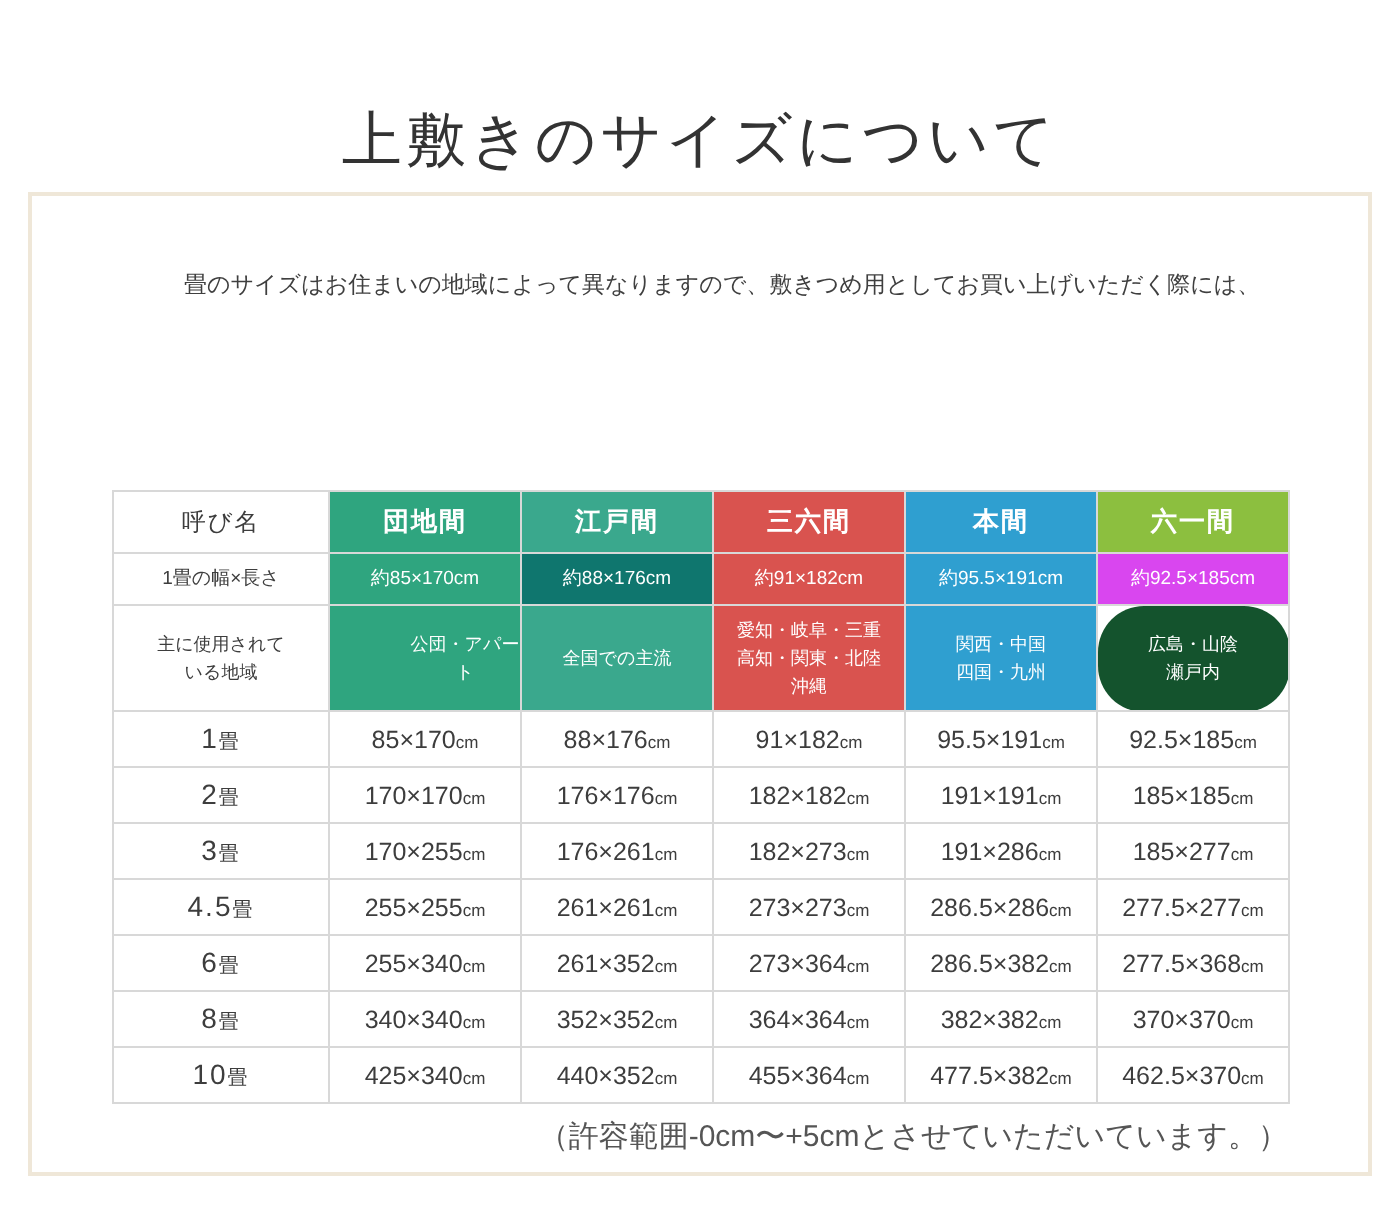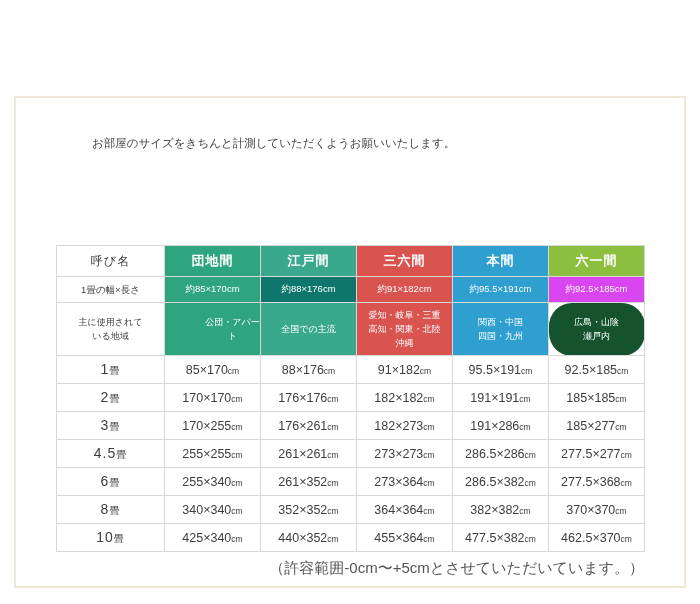--- a/index.html
+++ b/index.html
@@ -94,25 +94,26 @@
     right:56px;bottom:26px;
     font-size:15px;
     color:#555555;
   }
 </style>
 </head>
 <body>
 
 <div class="page">
 
+  <h1 class="title">上敷きのサイズについて</h1>
 
   <div class="frame"></div>
 
   <div class="lead">
-    <div>お部屋のサイズをきちんと計測していただくようお願いいたします。</div>
+    <div>畳のサイズはお住まいの地域によって異なりますので、敷きつめ用としてお買い上げいただく際には、</div>
   </div>
 
   <table class="sizes">
     <colgroup>
       <col class="col-label">
         <col class="col-d">
         <col class="col-d">
         <col class="col-d">
         <col class="col-d">
         <col class="col-d">

